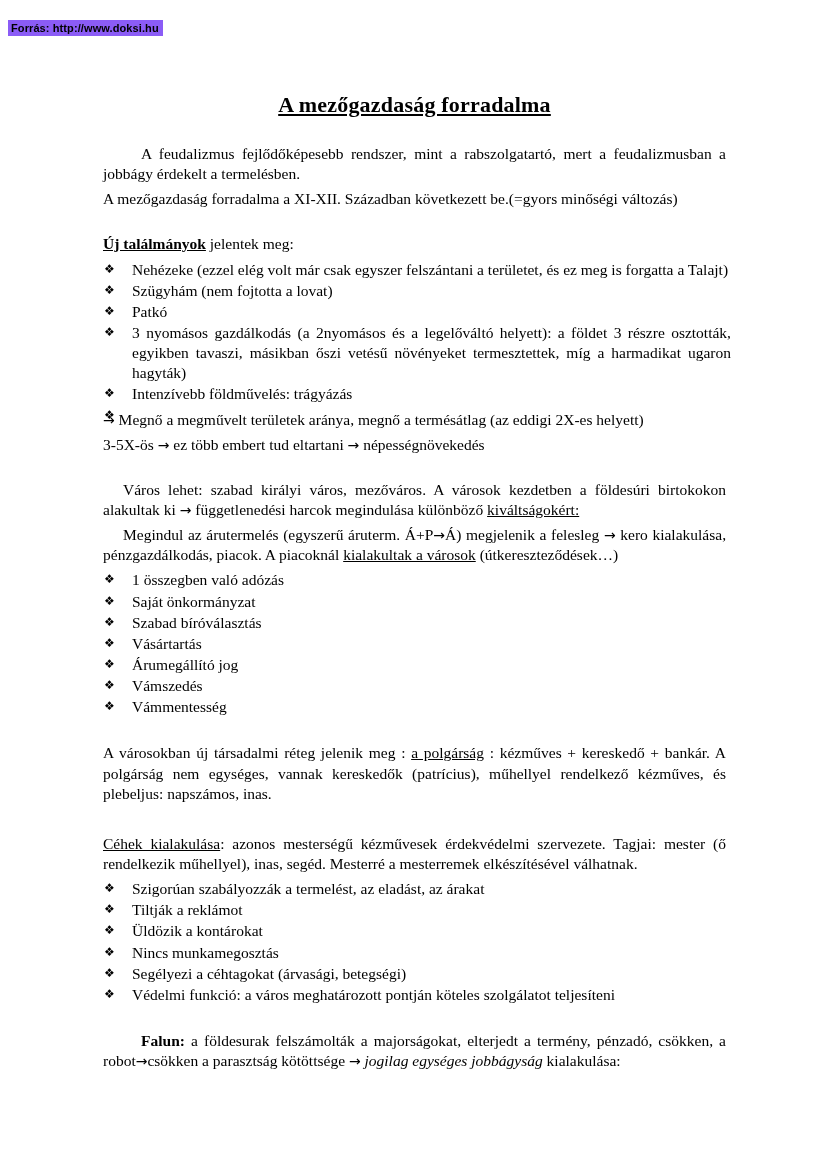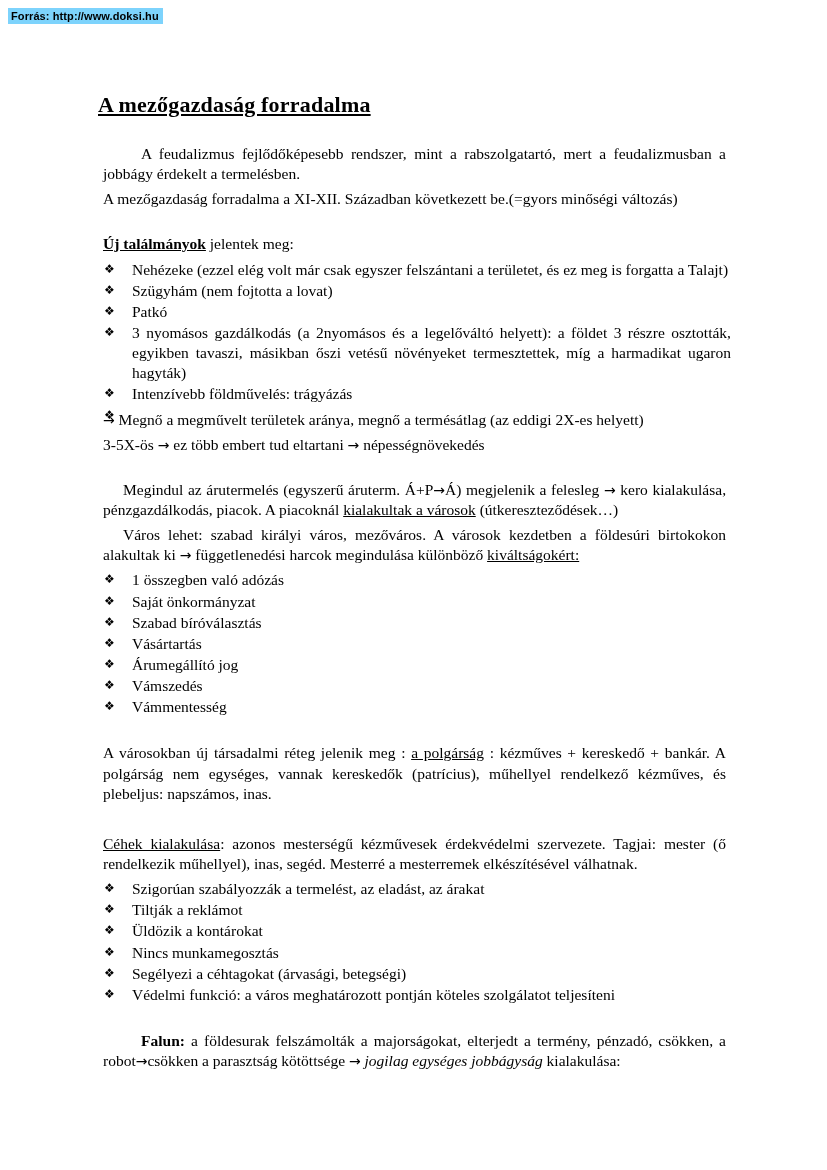--- a/index.html
+++ b/index.html
@@ -10,41 +10,42 @@
     width: 827px;
     height: 1170px;
     background: #ffffff;
     font-family: "Liberation Serif", serif;
     color: #000000;
     position: relative;
     overflow: hidden;
   }
   .source-bar {
     position: absolute;
-    top: 8px;
+    top: 20px;
     left: 8px;
     font-family: "Liberation Sans", sans-serif;
     font-size: 11px;
     font-weight: bold;
     color: #000;
-    background: #7dd3fc;
+    background: #8b5cf6;
     padding: 2px 4px 2px 3px;
     letter-spacing: 0.1px;
   }
   .page {
     position: absolute;
     top: 0;
     left: 0;
     width: 827px;
     padding: 92px 96px 0 98px;
     box-sizing: border-box;
   }
   h1.doc-title {
     font-size: 22px;
     font-weight: bold;
+    text-align: center;
     text-decoration: underline;
     margin: 0 0 26px 0;
     letter-spacing: 0.2px;
   }
   p {
     margin: 5px;
     font-size: 15.5px;
     line-height: 1.30;
     text-align: justify;
   }
@@ -116,25 +117,25 @@
   <p>
     <span class="arrow">→</span><span> Megnő a megművelt területek aránya, megnő a termésátlag (az eddigi 2X-es helyett)</span>
   </p>
   <p>
     <span>3-5X-ös </span><span class="arrow">→</span><span> ez több embert tud eltartani </span><span class="arrow">→</span><span> népességnövekedés</span>
   </p>
 
   <div class="gap-md"></div>
 
   <p class="indent-sm">
-    <span>Megindul az árutermelés (egyszerű áruterm. Á+P</span><span class="arrow">→</span><span>Á) megjelenik a felesleg </span><span class="arrow">→</span><span> kero kialakulása, pénzgazdálkodás, piacok. A piacoknál </span><span class="u">kialakultak a városok</span><span> (útkereszteződések…)</span>
+    <span>Város lehet: szabad királyi város, mezőváros. A városok kezdetben a földesúri birtokokon alakultak ki </span><span class="arrow">→</span><span> függetlenedési harcok megindulása különböző </span><span class="u">kiváltságokért:</span>
   </p>
 
   <p class="indent-sm">
-    <span>Város lehet: szabad királyi város, mezőváros. A városok kezdetben a földesúri birtokokon alakultak ki </span><span class="arrow">→</span><span> függetlenedési harcok megindulása különböző </span><span class="u">kiváltságokért:</span>
+    <span>Megindul az árutermelés (egyszerű áruterm. Á+P</span><span class="arrow">→</span><span>Á) megjelenik a felesleg </span><span class="arrow">→</span><span> kero kialakulása, pénzgazdálkodás, piacok. A piacoknál </span><span class="u">kialakultak a városok</span><span> (útkereszteződések…)</span>
   </p>
 
   <ul class="bullets">
     <li><span class="marker">❖</span><span>1 összegben való adózás</span></li>
     <li><span class="marker">❖</span><span>Saját önkormányzat</span></li>
     <li><span class="marker">❖</span><span>Szabad bíróválasztás</span></li>
     <li><span class="marker">❖</span><span>Vásártartás</span></li>
     <li><span class="marker">❖</span><span>Árumegállító jog</span></li>
     <li><span class="marker">❖</span><span>Vámszedés</span></li>
     <li><span class="marker">❖</span><span>Vámmentesség</span></li>

